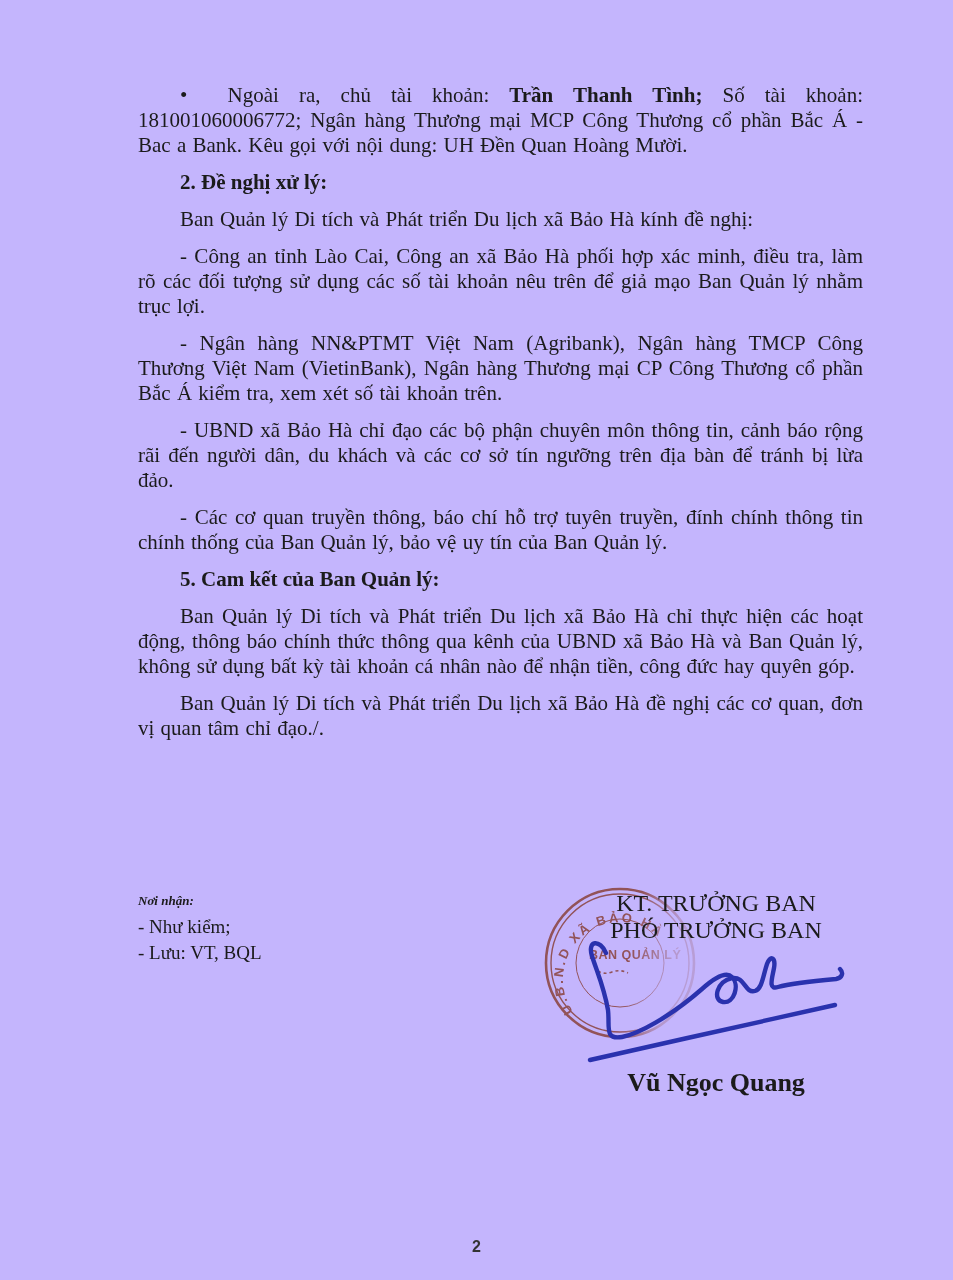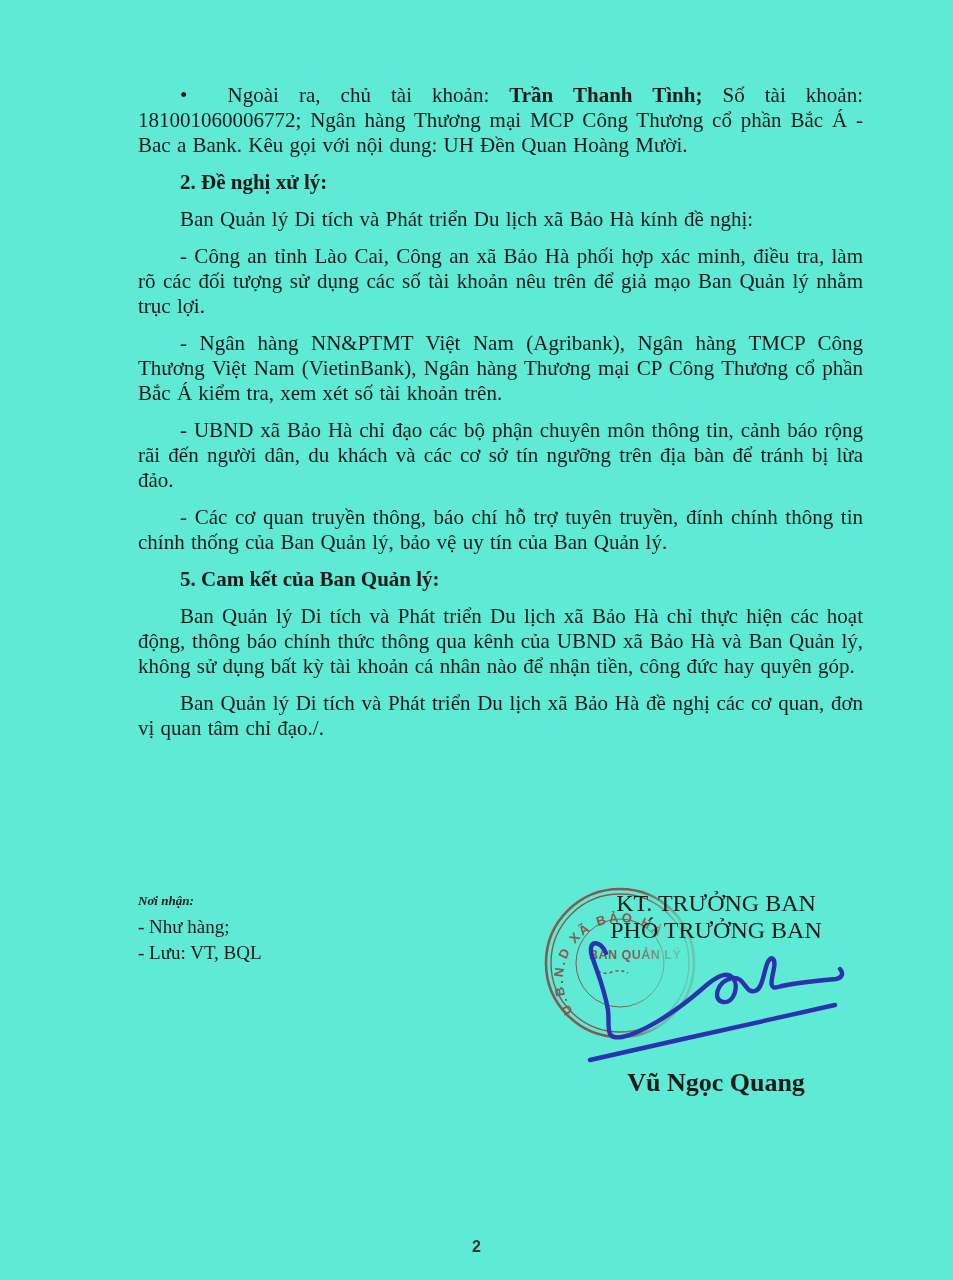--- a/index.html
+++ b/index.html
@@ -7,21 +7,21 @@
     width:953px;height:1280px;
     background:#ffffff;
     font-family:"Liberation Serif","DejaVu Serif",serif;
     color:#1b1b1b;
     position:relative;
     overflow:hidden;
   }
   .page{
     position:relative;
     width:953px;height:1280px;
-    background:#5eead4;
+    background:#c4b5fd;
   }
   .doc-body{
     position:absolute;
     left:138px;top:83px;
     width:725px;
     font-size:21px;
     line-height:25px;
     text-align:justify;
   }
   .para{
@@ -120,21 +120,21 @@
 
     <p class="heading">5. Cam kết của Ban Quản lý:</p>
 
     <p class="para">Ban Quản lý Di tích và Phát triển Du lịch xã Bảo Hà chỉ thực hiện các hoạt động, thông báo chính thức thông qua kênh của UBND xã Bảo Hà và Ban Quản lý, không sử dụng bất kỳ tài khoản cá nhân nào để nhận tiền, công đức hay quyên góp.</p>
     <p class="para">Ban Quản lý Di tích và Phát triển Du lịch xã Bảo Hà đề nghị các cơ quan, đơn vị quan tâm chỉ đạo./.</p>
 
   </div>
 
   <div class="recipients">
     <div class="label">Nơi nhận:</div>
-    <div>- Như hàng;</div>
+    <div>- Như kiểm;</div>
     <div>- Lưu: VT, BQL</div>
   </div>
 
   <svg class="stamp-svg" viewBox="0 0 156 156" aria-hidden="true">
     <circle cx="78" cy="78" r="74" fill="none" stroke-width="2.6" stroke="#8a423c"></circle>
     <circle cx="78" cy="78" r="69" fill="none" stroke-width="1.4" stroke="#8a423c"></circle>
     <circle cx="78" cy="78" r="44" fill="none" stroke-width="1" stroke="#8a423c"></circle>
     <path id="stampArc" d="M 38.1 134.9 A 57 57 0 1 1 117.9 134.9" fill="none"></path>
     <text font-size="13" letter-spacing="2.5" fill="#8a423c">
       <textPath href="#stampArc" startOffset="4%">U.B.N.D XÃ BẢO HÀ</textPath>

